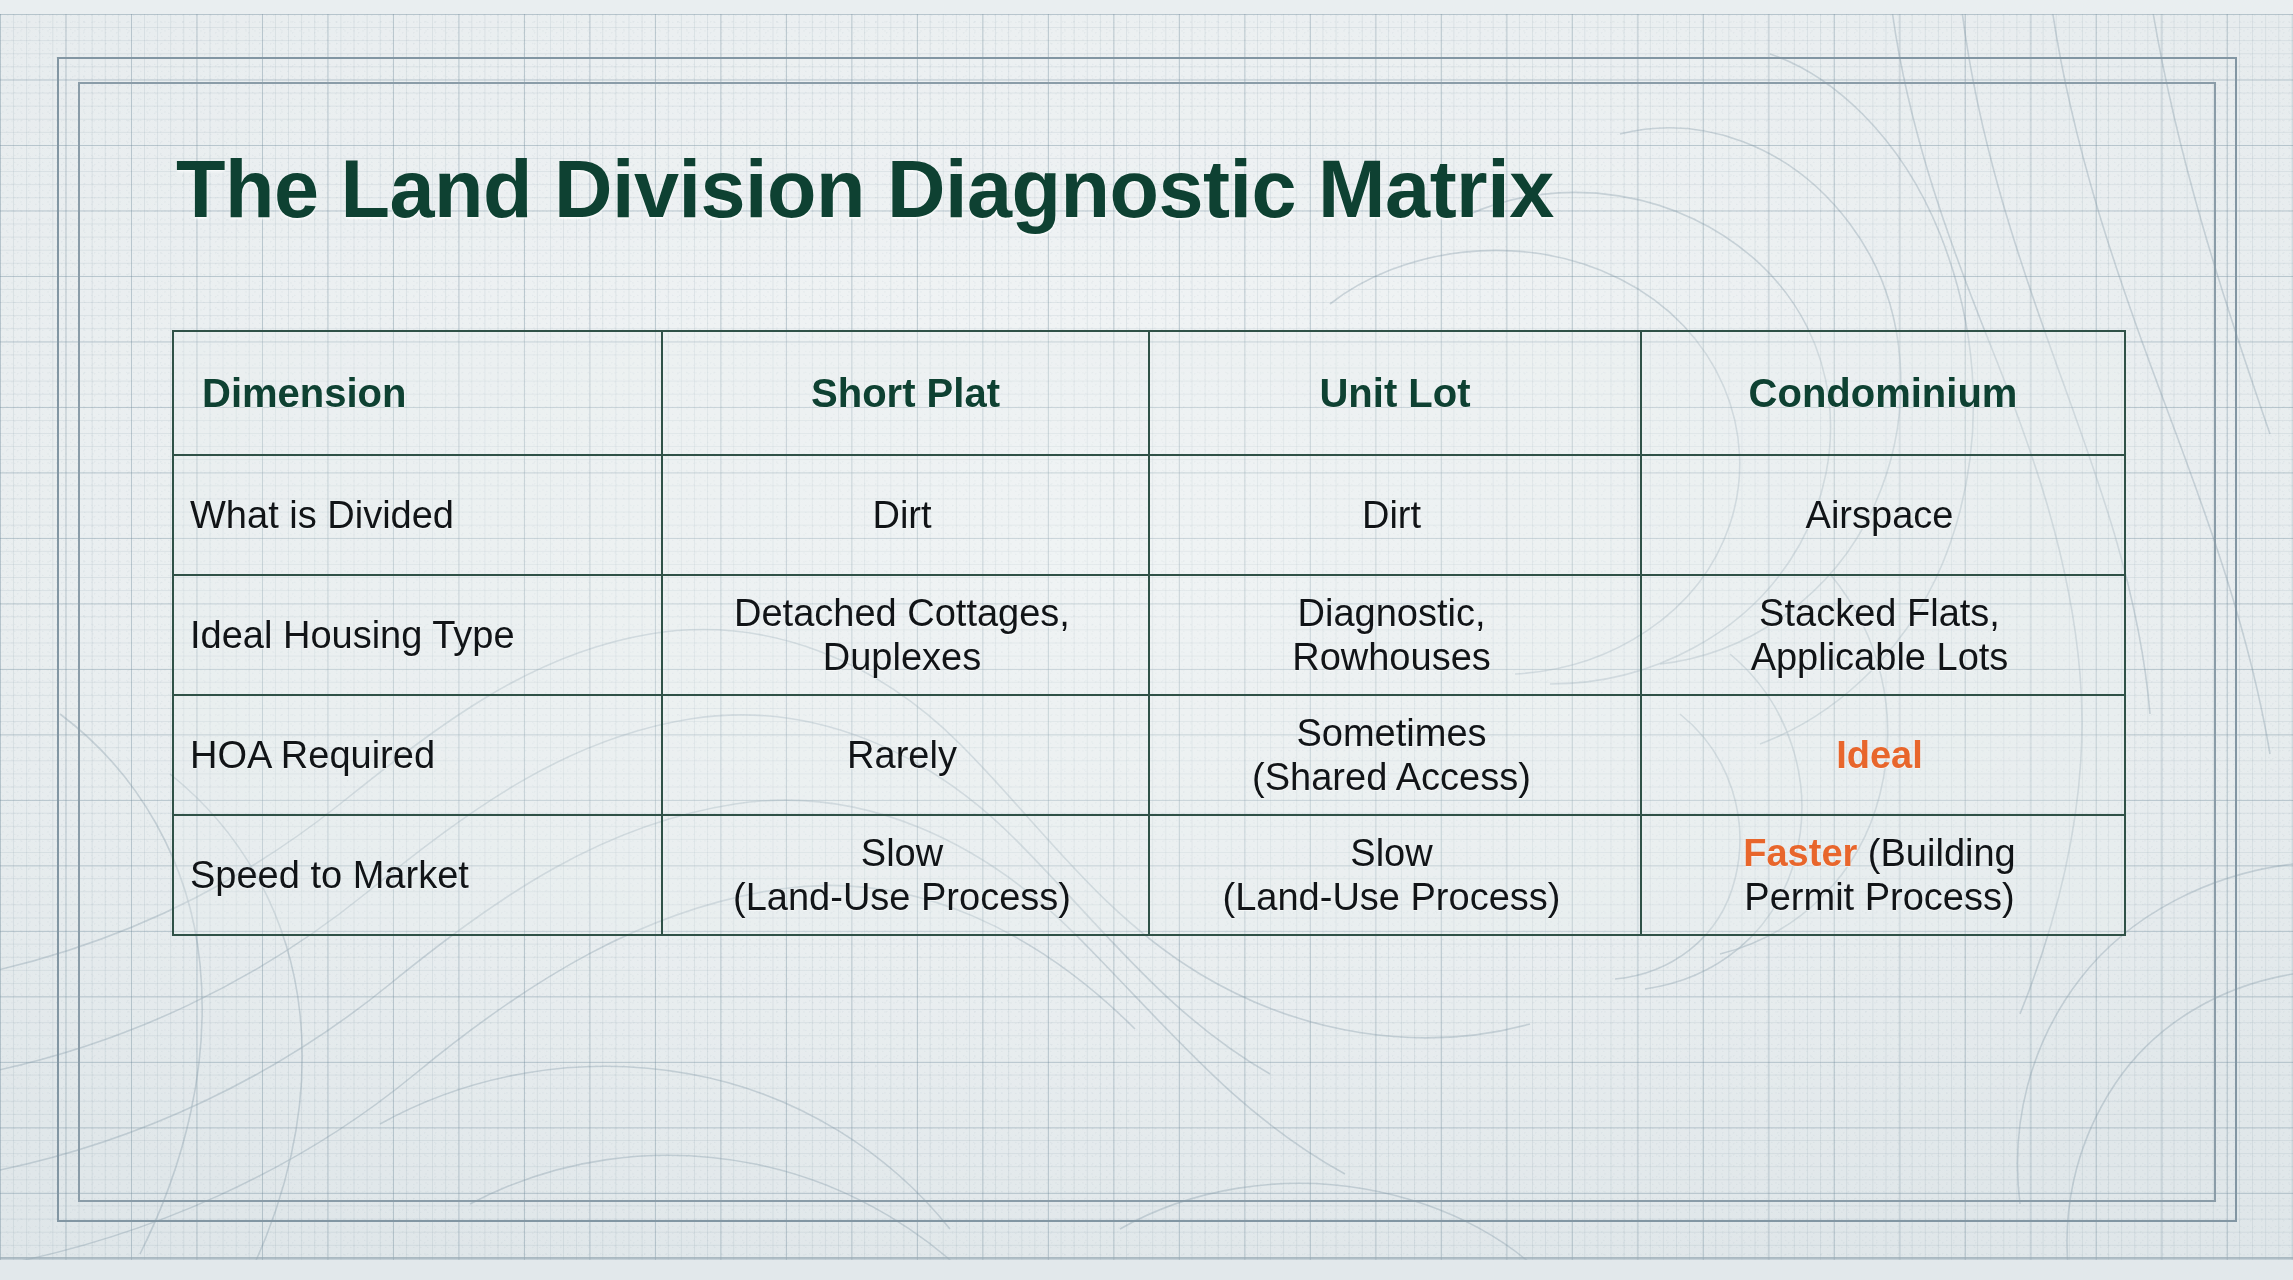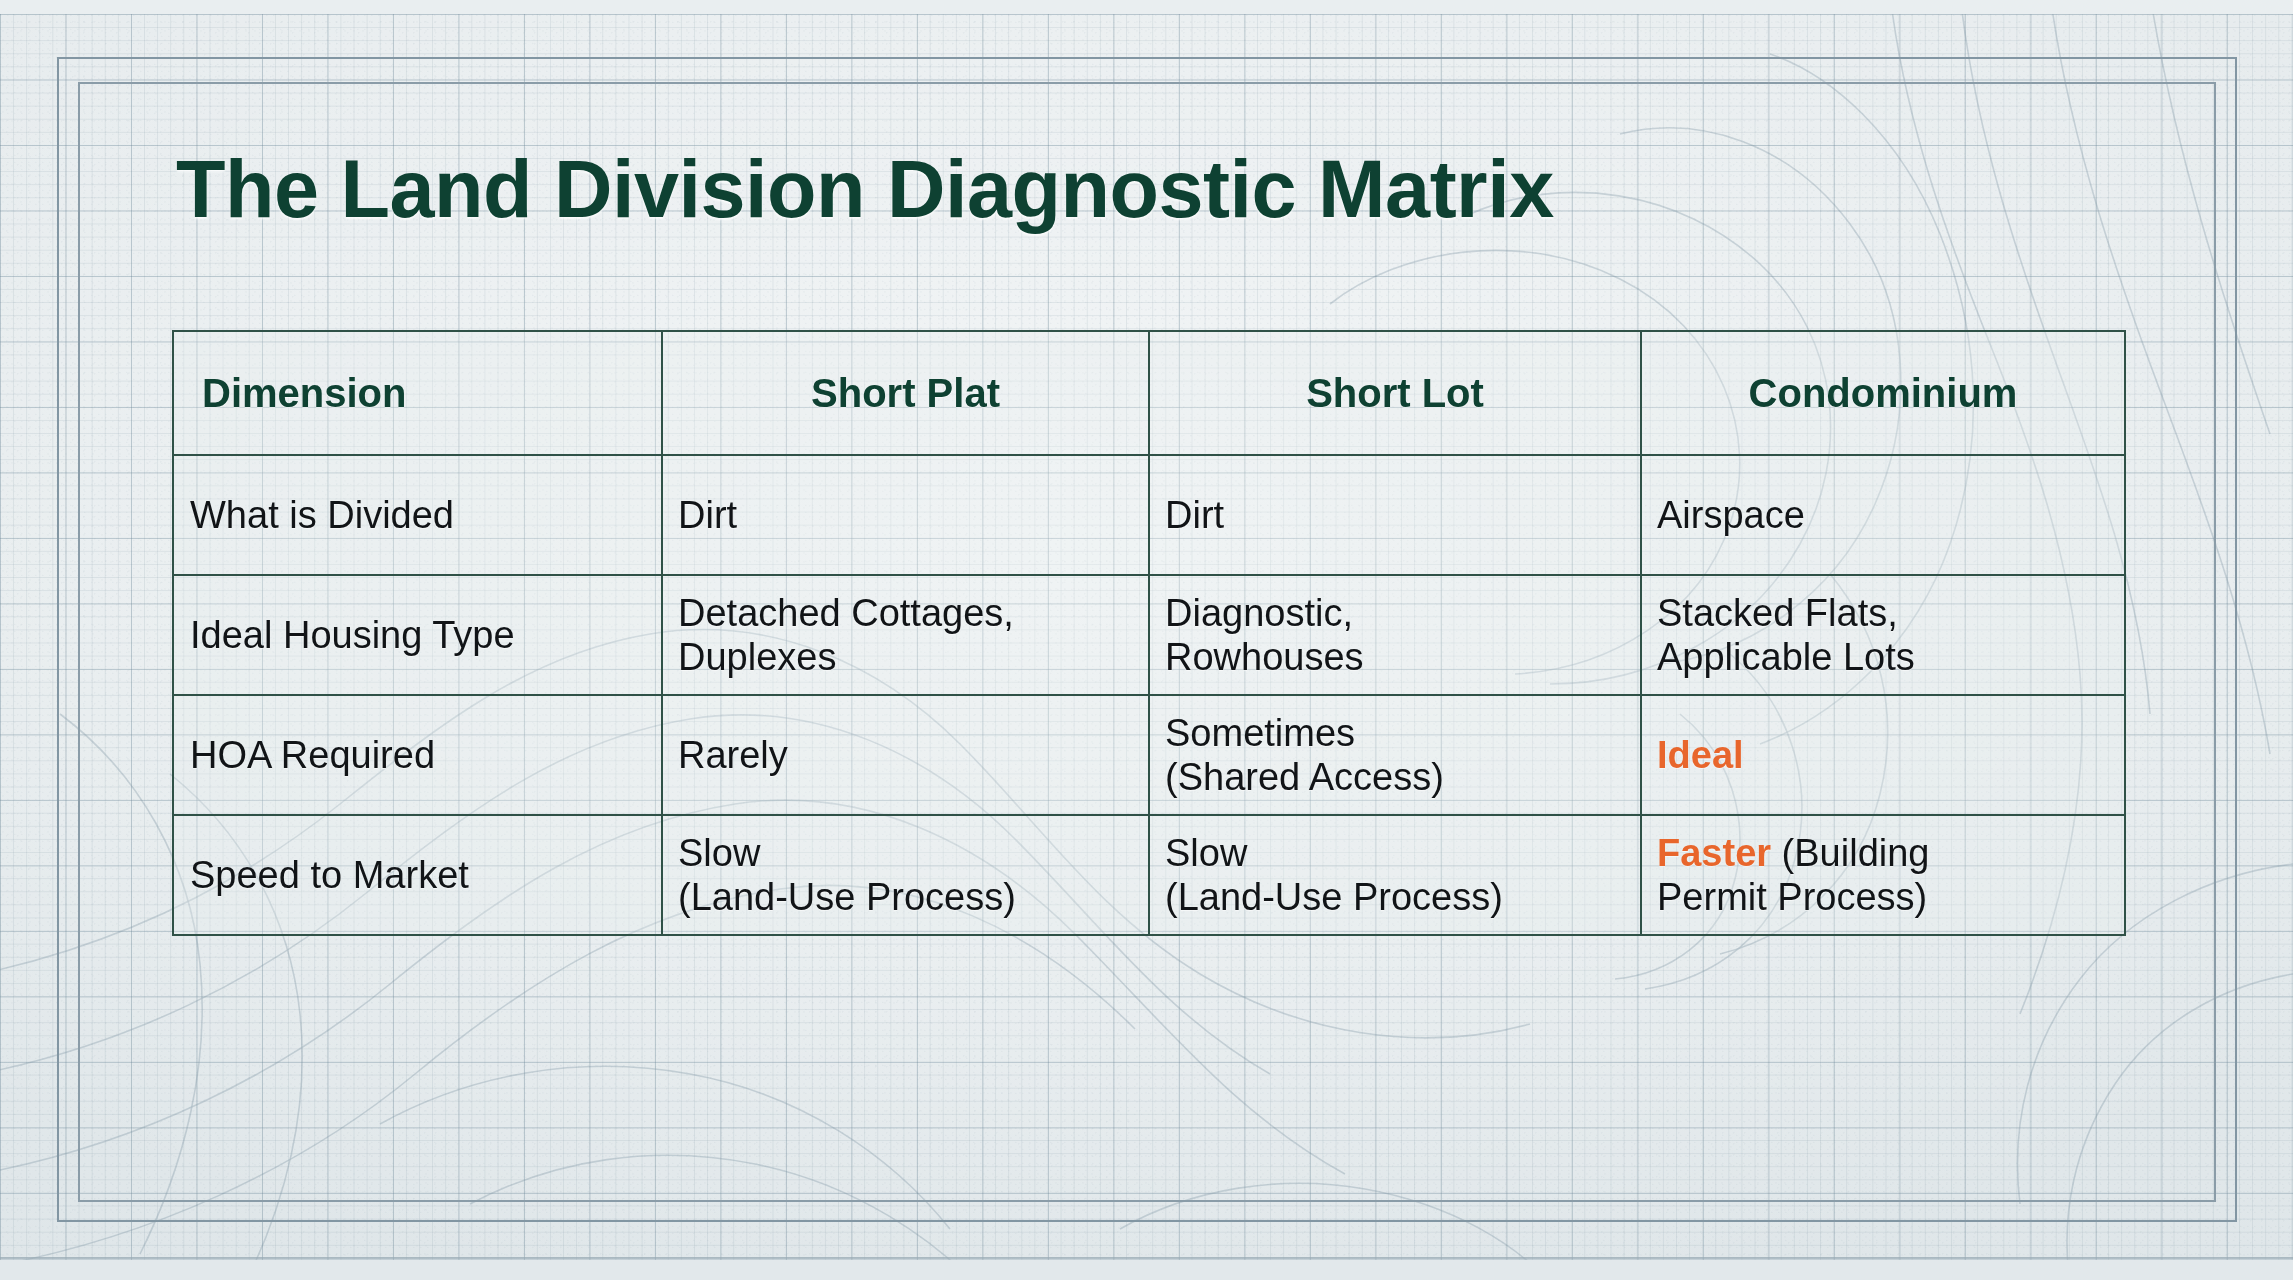--- a/index.html
+++ b/index.html
@@ -168,20 +168,21 @@
     color: #0e4132;
     text-align: center;
     border-radius: 22px;
   }
   table.matrix thead th.col-dim {
     text-align: left;
     padding-left: 28px;
   }
   table.matrix tbody td {
     height: 118px;
+    text-align: center;
     font-weight: normal;
     padding-left: 15px;
   }
   table.matrix tbody td.row-label {
     text-align: left;
     padding-left: 16px;
   }
   .cell-line { display: block; }
   .hl {
     color: #e8662c;
@@ -236,21 +237,21 @@
       <colgroup>
         <col class="c-dim">
           <col class="c-sp">
           <col class="c-ul">
           <col class="c-condo">
       </colgroup>
       <thead>
         <tr>
           <th class="col-dim">Dimension</th>
           <th>Short Plat</th>
-          <th>Short Lot</th>
+          <th>Unit Lot</th>
           <th>Condominium</th>
         </tr>
       </thead>
       <tbody id="matrix-body">
           <tr>
             <td class="row-label">
               <span class="cell-line">What is Divided</span>
             </td>
             <td>
               <span class="cell-line">Dirt</span>

